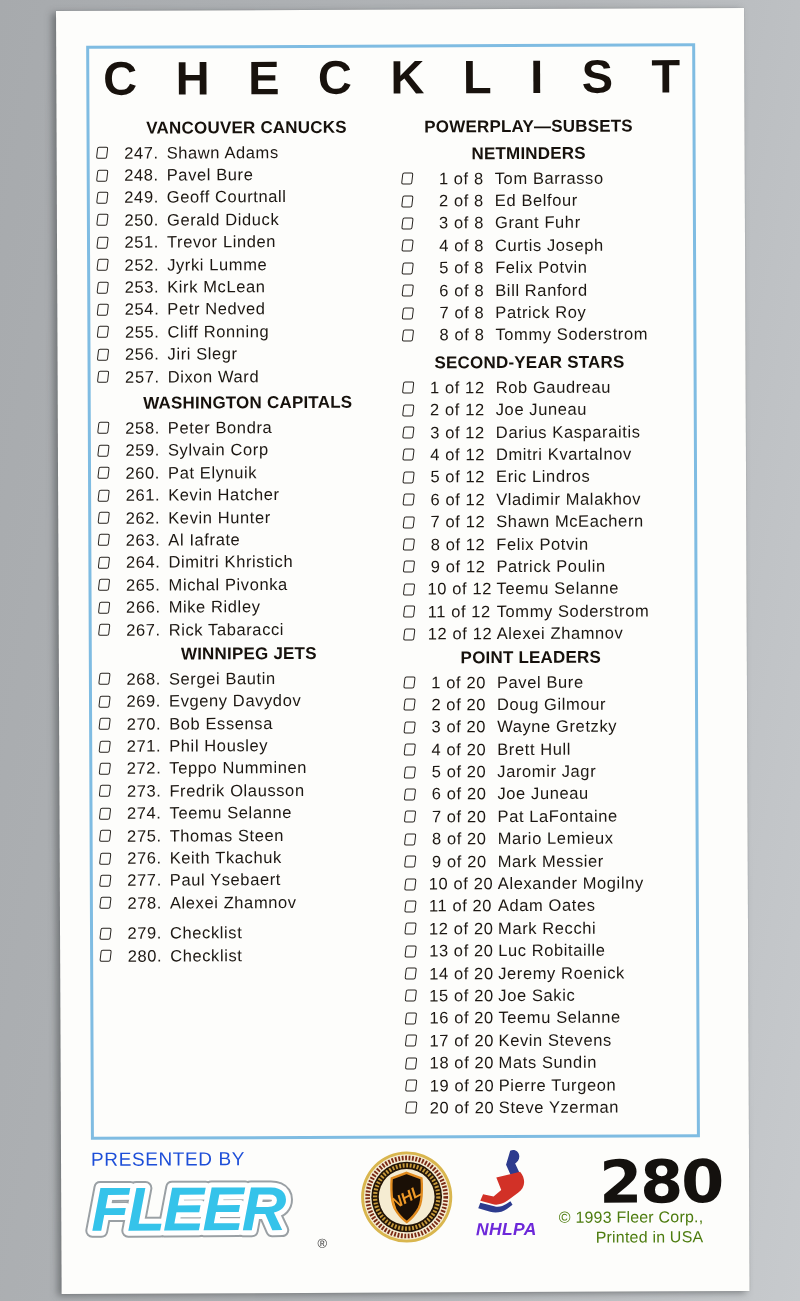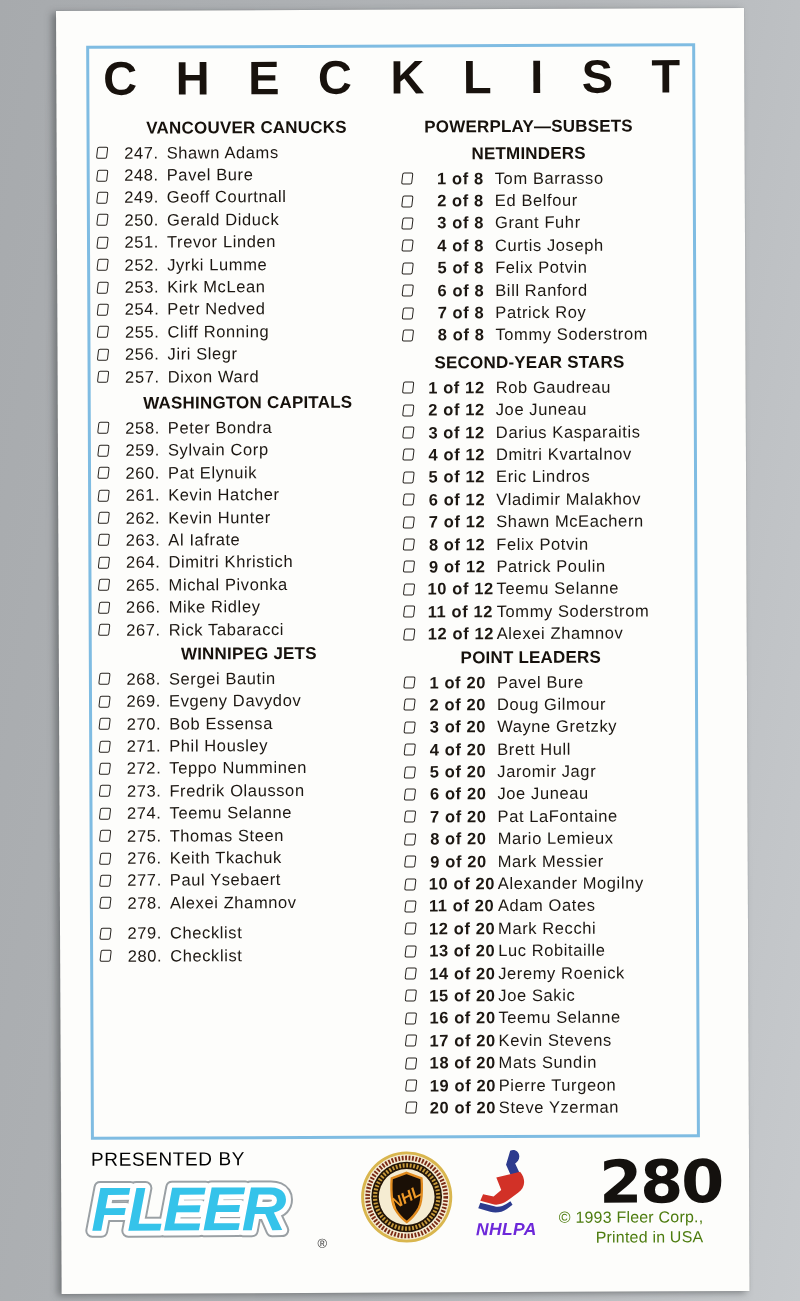--- a/index.html
+++ b/index.html
@@ -38,23 +38,23 @@
   #right-sections .section:nth-of-type(3) .hdr{margin-top:1px;}
   #extra-items{margin-top:8px;}
   .row{display:flex;align-items:center;height:22.4px;white-space:nowrap;}
   .cb-wrap{width:24px;display:flex;align-items:center;}
   .cb{
     display:inline-block;width:9px;height:10px;border:1.8px solid #26221e;
     border-radius:2px;transform:skewX(-7deg);background:transparent;
   }
   .num,.name{font-size:16.5px;color:#1c1712;letter-spacing:.6px;}
   .num-left{width:38px;text-align:right;margin-right:8px;}
-  .num-right{width:58px;text-align:right;margin-right:11px;font-weight:bold;}
+  .num-right{width:58px;text-align:right;margin-right:11px;}
   
-  #presented{position:absolute;left:30px;top:1138px;font-size:19px;color:#000000;letter-spacing:.6px;}
+  #presented{position:absolute;left:30px;top:1138px;font-size:19px;color:#1d4ed8;letter-spacing:.6px;}
   #fleer-logo{position:absolute;left:20px;top:1150px;width:256px;height:92px;}
   #nhl-badge{position:absolute;left:299px;top:1141px;width:93px;height:93px;}
   #nhlpa{position:absolute;left:402px;top:1139px;width:86px;text-align:center;}
   #nhlpa svg{width:58px;height:70px;display:block;margin:0 auto;}
   #nhlpa-label{font-style:italic;font-weight:bold;font-size:17.5px;color:#6d28d9;letter-spacing:.3px;margin-top:1px;}
   #card-number{
     position:absolute;right:27px;top:1139px;font-size:59px;font-weight:bold;
     letter-spacing:-2px;color:#14110e;font-family:"DejaVu Sans",sans-serif;
     transform:scaleX(1.05);transform-origin:right;
   }

